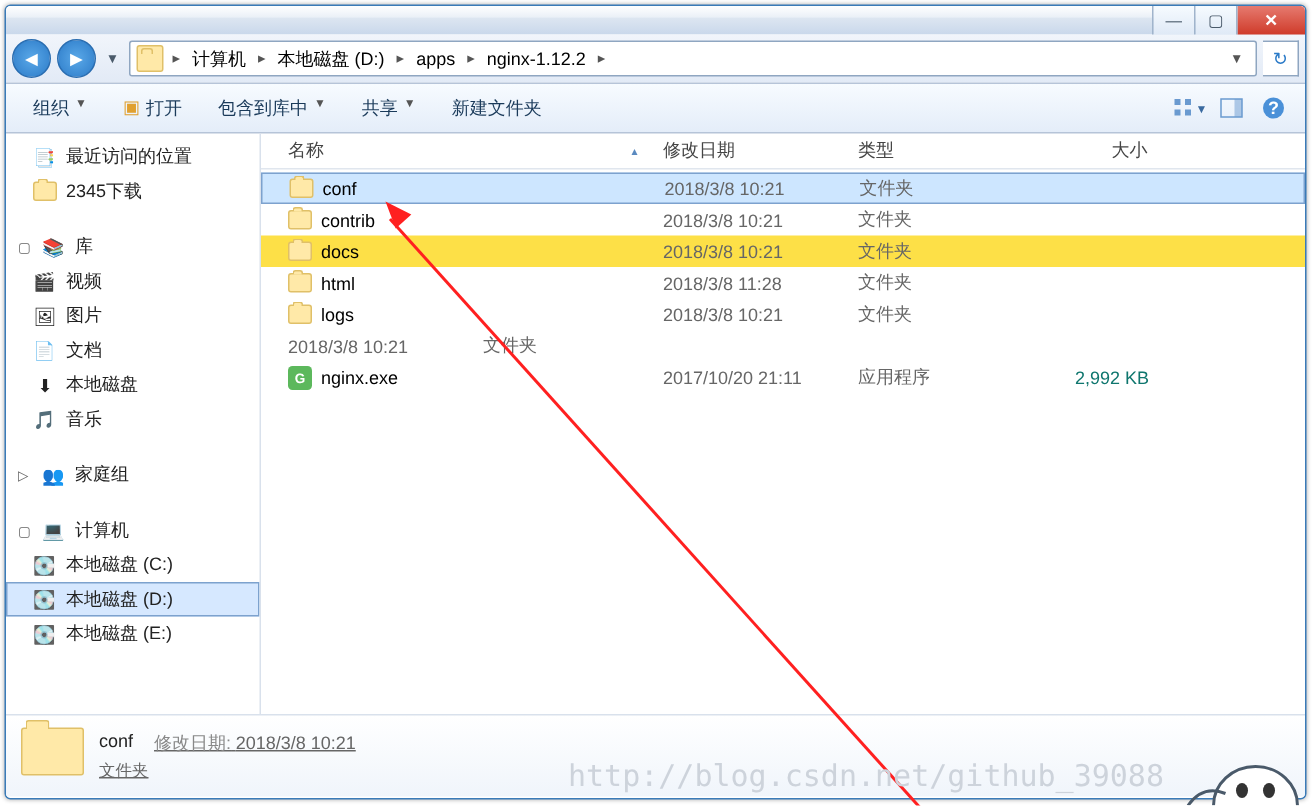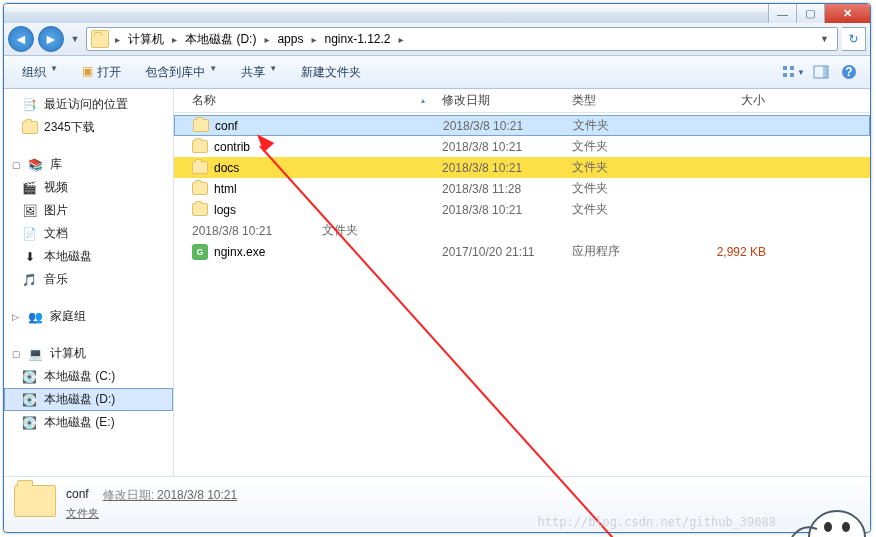--- a/index.html
+++ b/index.html
@@ -45,34 +45,34 @@
 .c-type{width:110px;}
 .c-size{width:100px; justify-content:flex-end;}
 .sort-arrow{font-size:8px; margin-left:auto; color:#5a8ac0;}
 .filelist{ flex:1; overflow-y:auto; padding:2px 0;}
 .row{ display:flex; align-items:center; height:21px; padding-left:10px; cursor:pointer;}
 .row.alt{ background:#fde047;}
 .row.selected{ background:#cde6ff; border:1px solid #7da2ce; height:21px;}
 .f-name{width:250px; display:flex; align-items:center; gap:6px; padding:0 8px;}
 .f-date{width:130px; padding:0 8px; color:#666;}
 .f-type{width:110px; padding:0 8px; color:#666;}
-.f-size{width:100px; padding:0 8px; text-align:right; color:#c2410c;}
+.f-size{width:100px; padding:0 8px; text-align:right; color:#0f766e;}
 .exe-ico{width:16px;height:16px;background:#5cb85c;border-radius:3px;display:flex;align-items:center;justify-content:center;color:#fff;font-size:9px;font-weight:bold;}
 .exe-ico::before{content:"G";}
 .details{ height:55px; border-top:1px solid #d9e1ec; background:linear-gradient(#fff,#f0f5fb); display:flex; align-items:center; padding:6px 10px; gap:10px;}
 .det-icon{ width:42px;height:38px; }
 .det-icon .folder-ico{width:42px;height:32px;}
 .det-icon .folder-ico::before{width:14px;height:5px;top:-6px;}
 .det-text{ display:flex; flex-direction:column; gap:2px;}
 .det-name{ color:#222; font-size:12px;}
 .det-sub{ color:#666; font-size:11px;text-decoration:underline;}
 .det-label{color:#888;}
 .arrow-line{ position:absolute; left:260px; top:145px; width:560px; height:2px; background:#ff2020; transform-origin: left center; transform: rotate(48deg); z-index:20; pointer-events:none;}
 .arrow-head{ position:absolute; left:254px; top:134px; width:0;height:0; border-right:18px solid #ff2020; border-top:7px solid transparent; border-bottom:7px solid transparent; transform:rotate(48deg); z-index:21; pointer-events:none;}
-.watermark{ position:absolute; bottom:8px; right:100px; color:#cdd3db; font-size:12px; font-family:monospace; z-index:22; pointer-events:none;}
+.watermark{ position:absolute; bottom:8px; right:100px; color:#cdd3db; font-size:20px; font-family:monospace; z-index:22; pointer-events:none;}
 .mascot{ position:absolute; bottom:0; right:4px; width:90px;height:44px; overflow:hidden; z-index:23; pointer-events:none;}
 .mascot svg{width:100%;height:100%;}
 ::-webkit-scrollbar{width:17px;background:#f1f1f1;}
 ::-webkit-scrollbar-thumb{background:#c1c1c1;border:1px solid #a0a0a0;border-radius:2px;}
 </style>
 </head>
 <body>
 
 <div class="window">
   <div class="titlebar">

